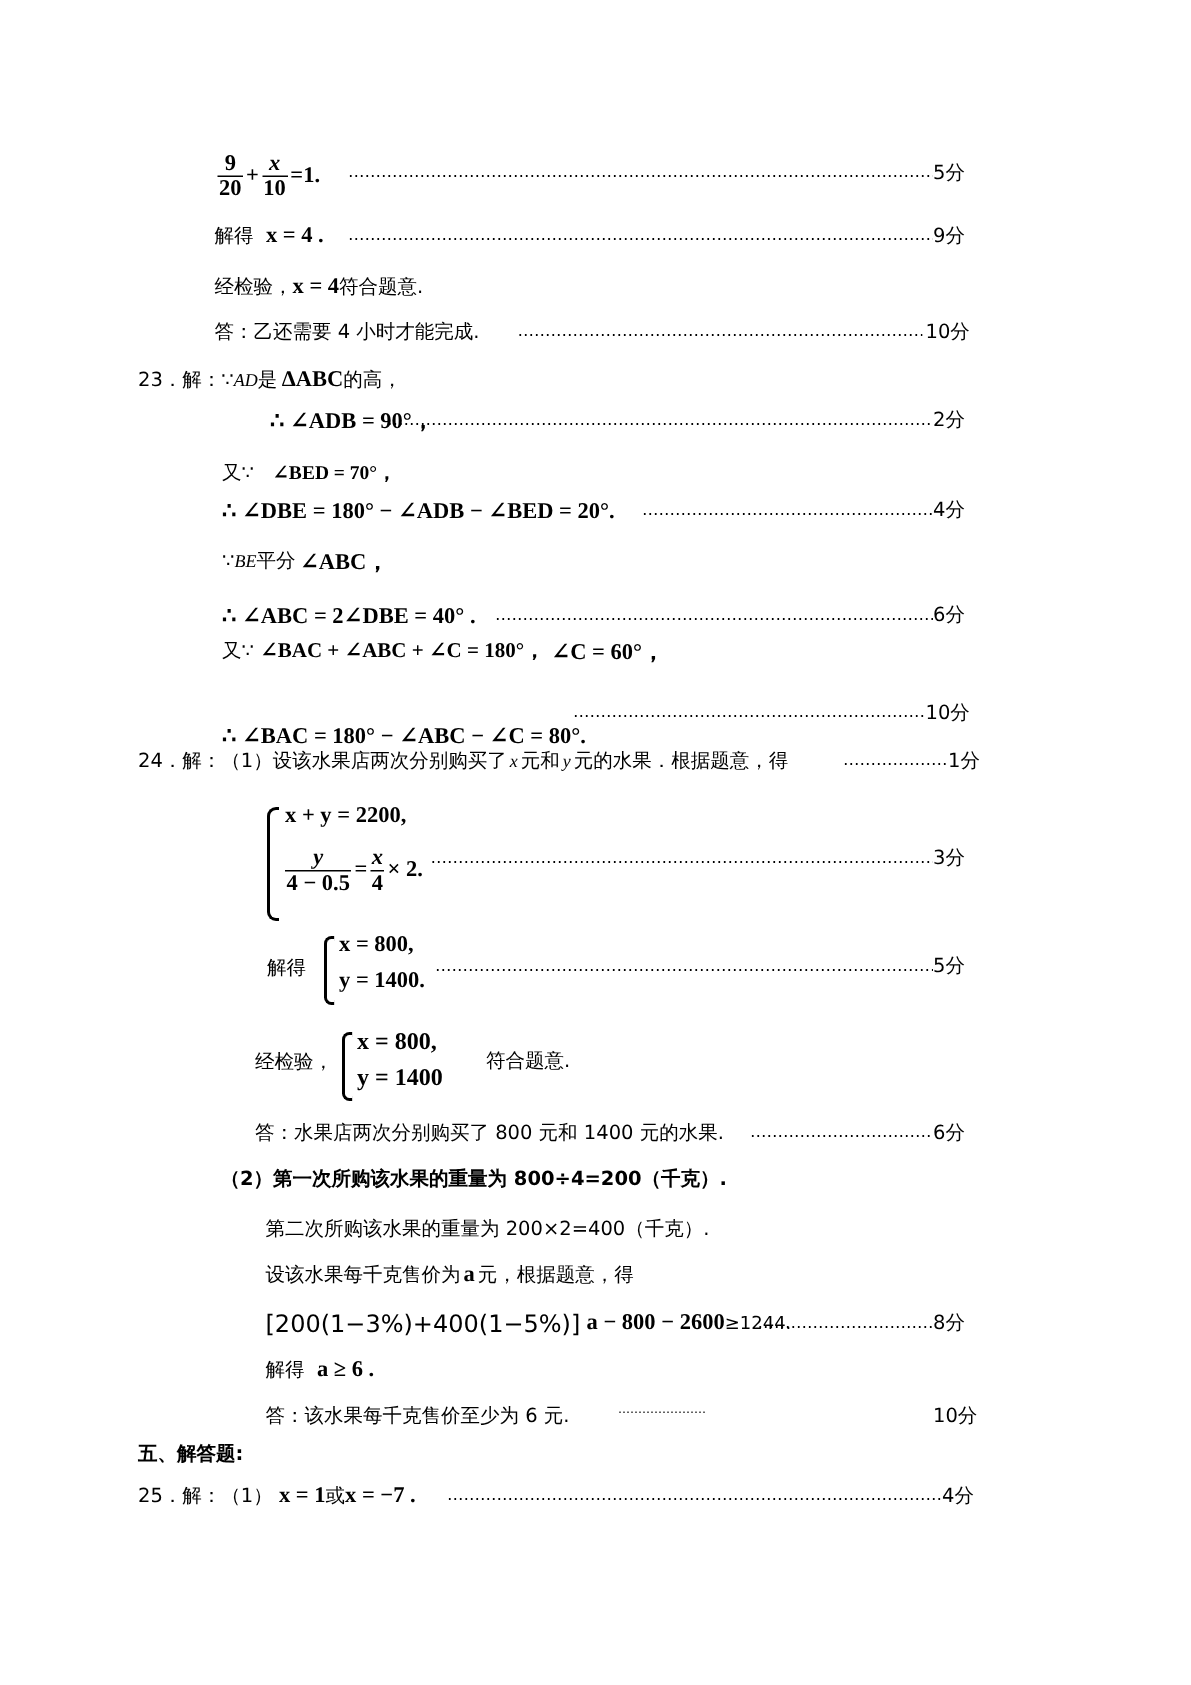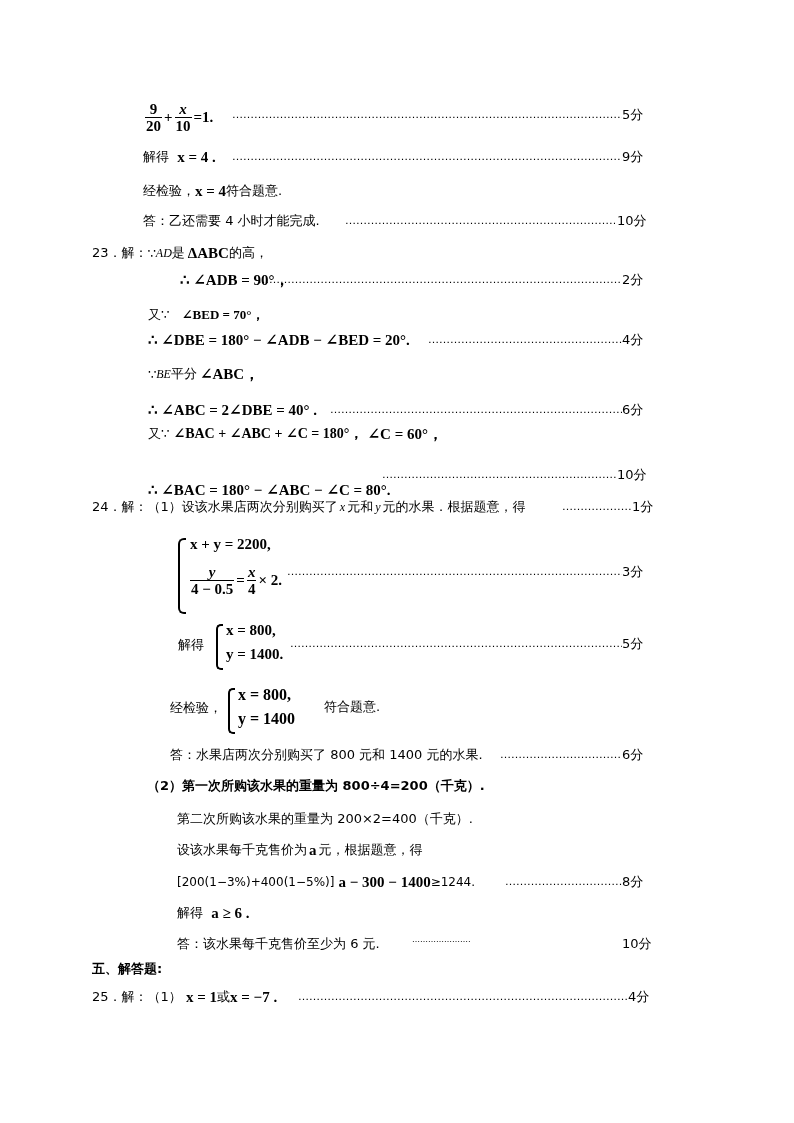--- a/index.html
+++ b/index.html
@@ -186,22 +186,22 @@
 <div class="line" style="left:177px; top:809px;">
   <span>第二次所购该水果的重量为 200×2=400（千克）.</span>
 </div>
 <div class="line" style="left:177px; top:840px;">
   <span>设该水果每千克售价为</span>
   <span class="mi" style="margin:0 2px">a</span>
   <span>元，根据题意，得</span>
 </div>
 
 <div class="line" style="left:177px; top:872px;">
-  <span style="font-size:12px">[200(1−3%)+400(1−5%)]</span>&nbsp;
-  <span class="mi">a − 300 − 1400</span>
+  <span style="font-size:16px">[200(1−3%)+400(1−5%)]</span>&nbsp;
+  <span class="mi">a − 800 − 2600</span>
   <span style="font-size:12px">≥1244.</span>
 </div>
 <div class="dots" style="left:505px; top:875px; width:117px;">……………………………………………………………………………………………………………………………………</div>
 <div class="score" style="left:622px; top:873px;">8分</div>
 
 <div class="line" style="left:177px; top:903px;">
   <span>解得</span>&nbsp;&nbsp;
   <span class="mi">a ≥ 6 .</span>
 </div>
 

